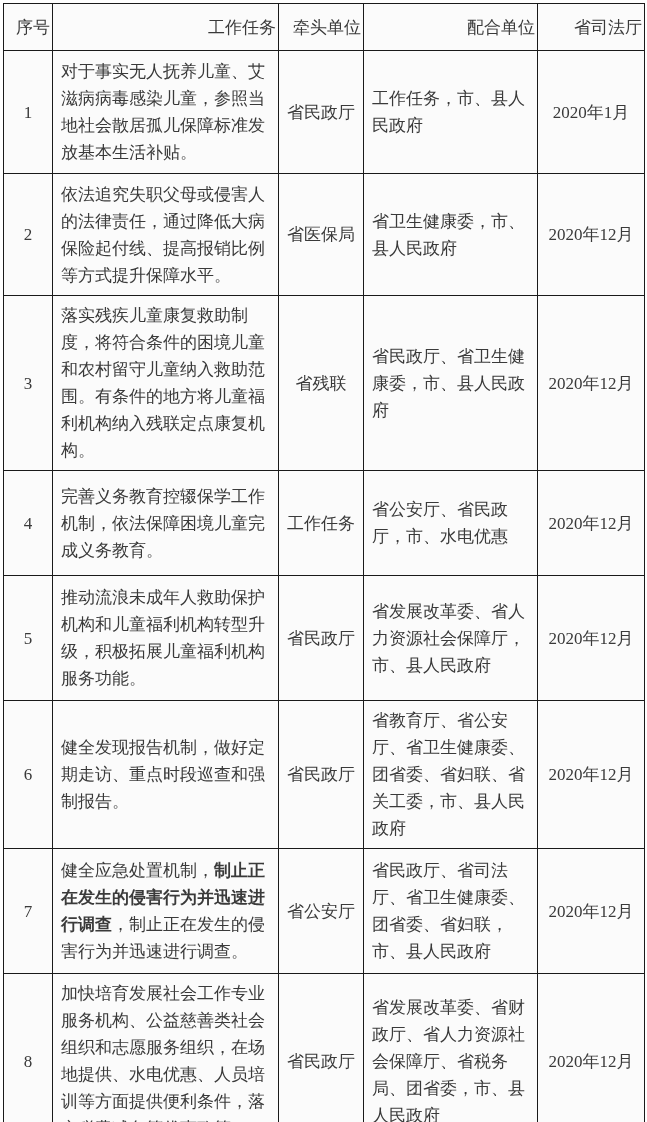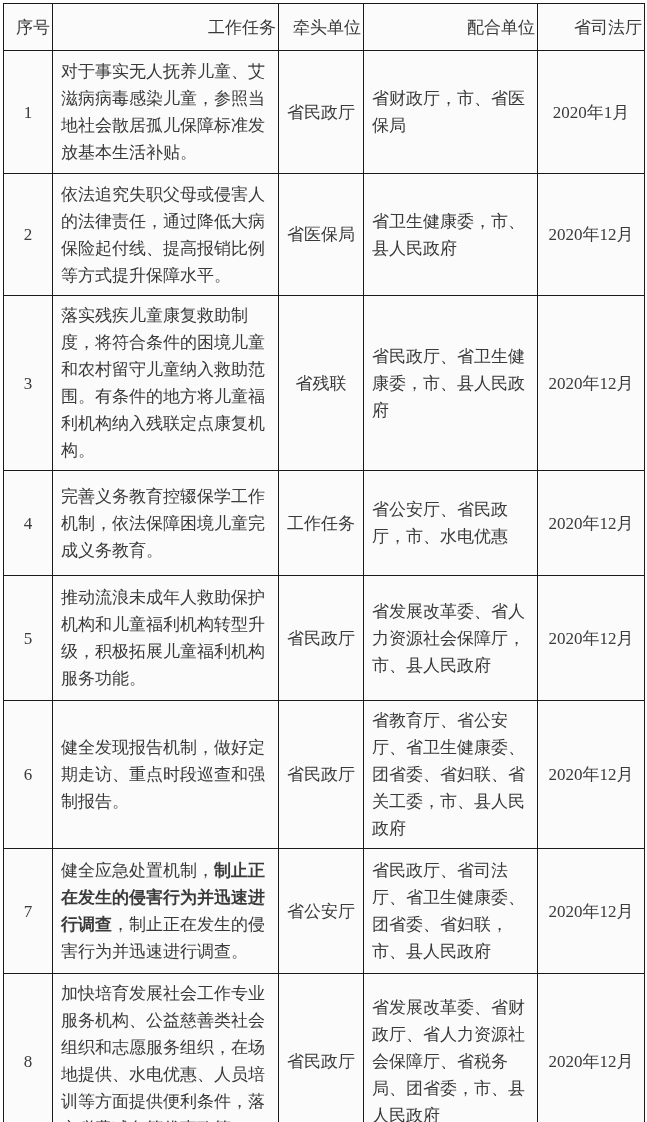--- a/index.html
+++ b/index.html
@@ -76,21 +76,21 @@
         <th>牵头单位</th>
         <th>配合单位</th>
         <th>省司法厅</th>
       </tr>
     </thead>
     <tbody id="table-body">
         <tr>
           <td class="col-no"><span>1</span></td>
           <td class="col-task"><span>对于事实无人抚养儿童、艾滋病病毒感染儿童，参照当地社会散居孤儿保障标准发放基本生活补贴。</span></td>
           <td class="col-lead"><span>省民政厅</span></td>
-          <td class="col-support"><span>省财政厅，市、省医保局</span></td>
+          <td class="col-support"><span>工作任务，市、县人民政府</span></td>
           <td class="col-deadline"><span>2020年1月</span></td>
         </tr>
         <tr>
           <td class="col-no"><span>2</span></td>
           <td class="col-task"><span>依法追究失职父母或侵害人的法律责任，通过降低大病保险起付线、提高报销比例等方式提升保障水平。</span></td>
           <td class="col-lead"><span>省医保局</span></td>
           <td class="col-support"><span>省卫生健康委，市、县人民政府</span></td>
           <td class="col-deadline"><span>2020年12月</span></td>
         </tr>
         <tr>

